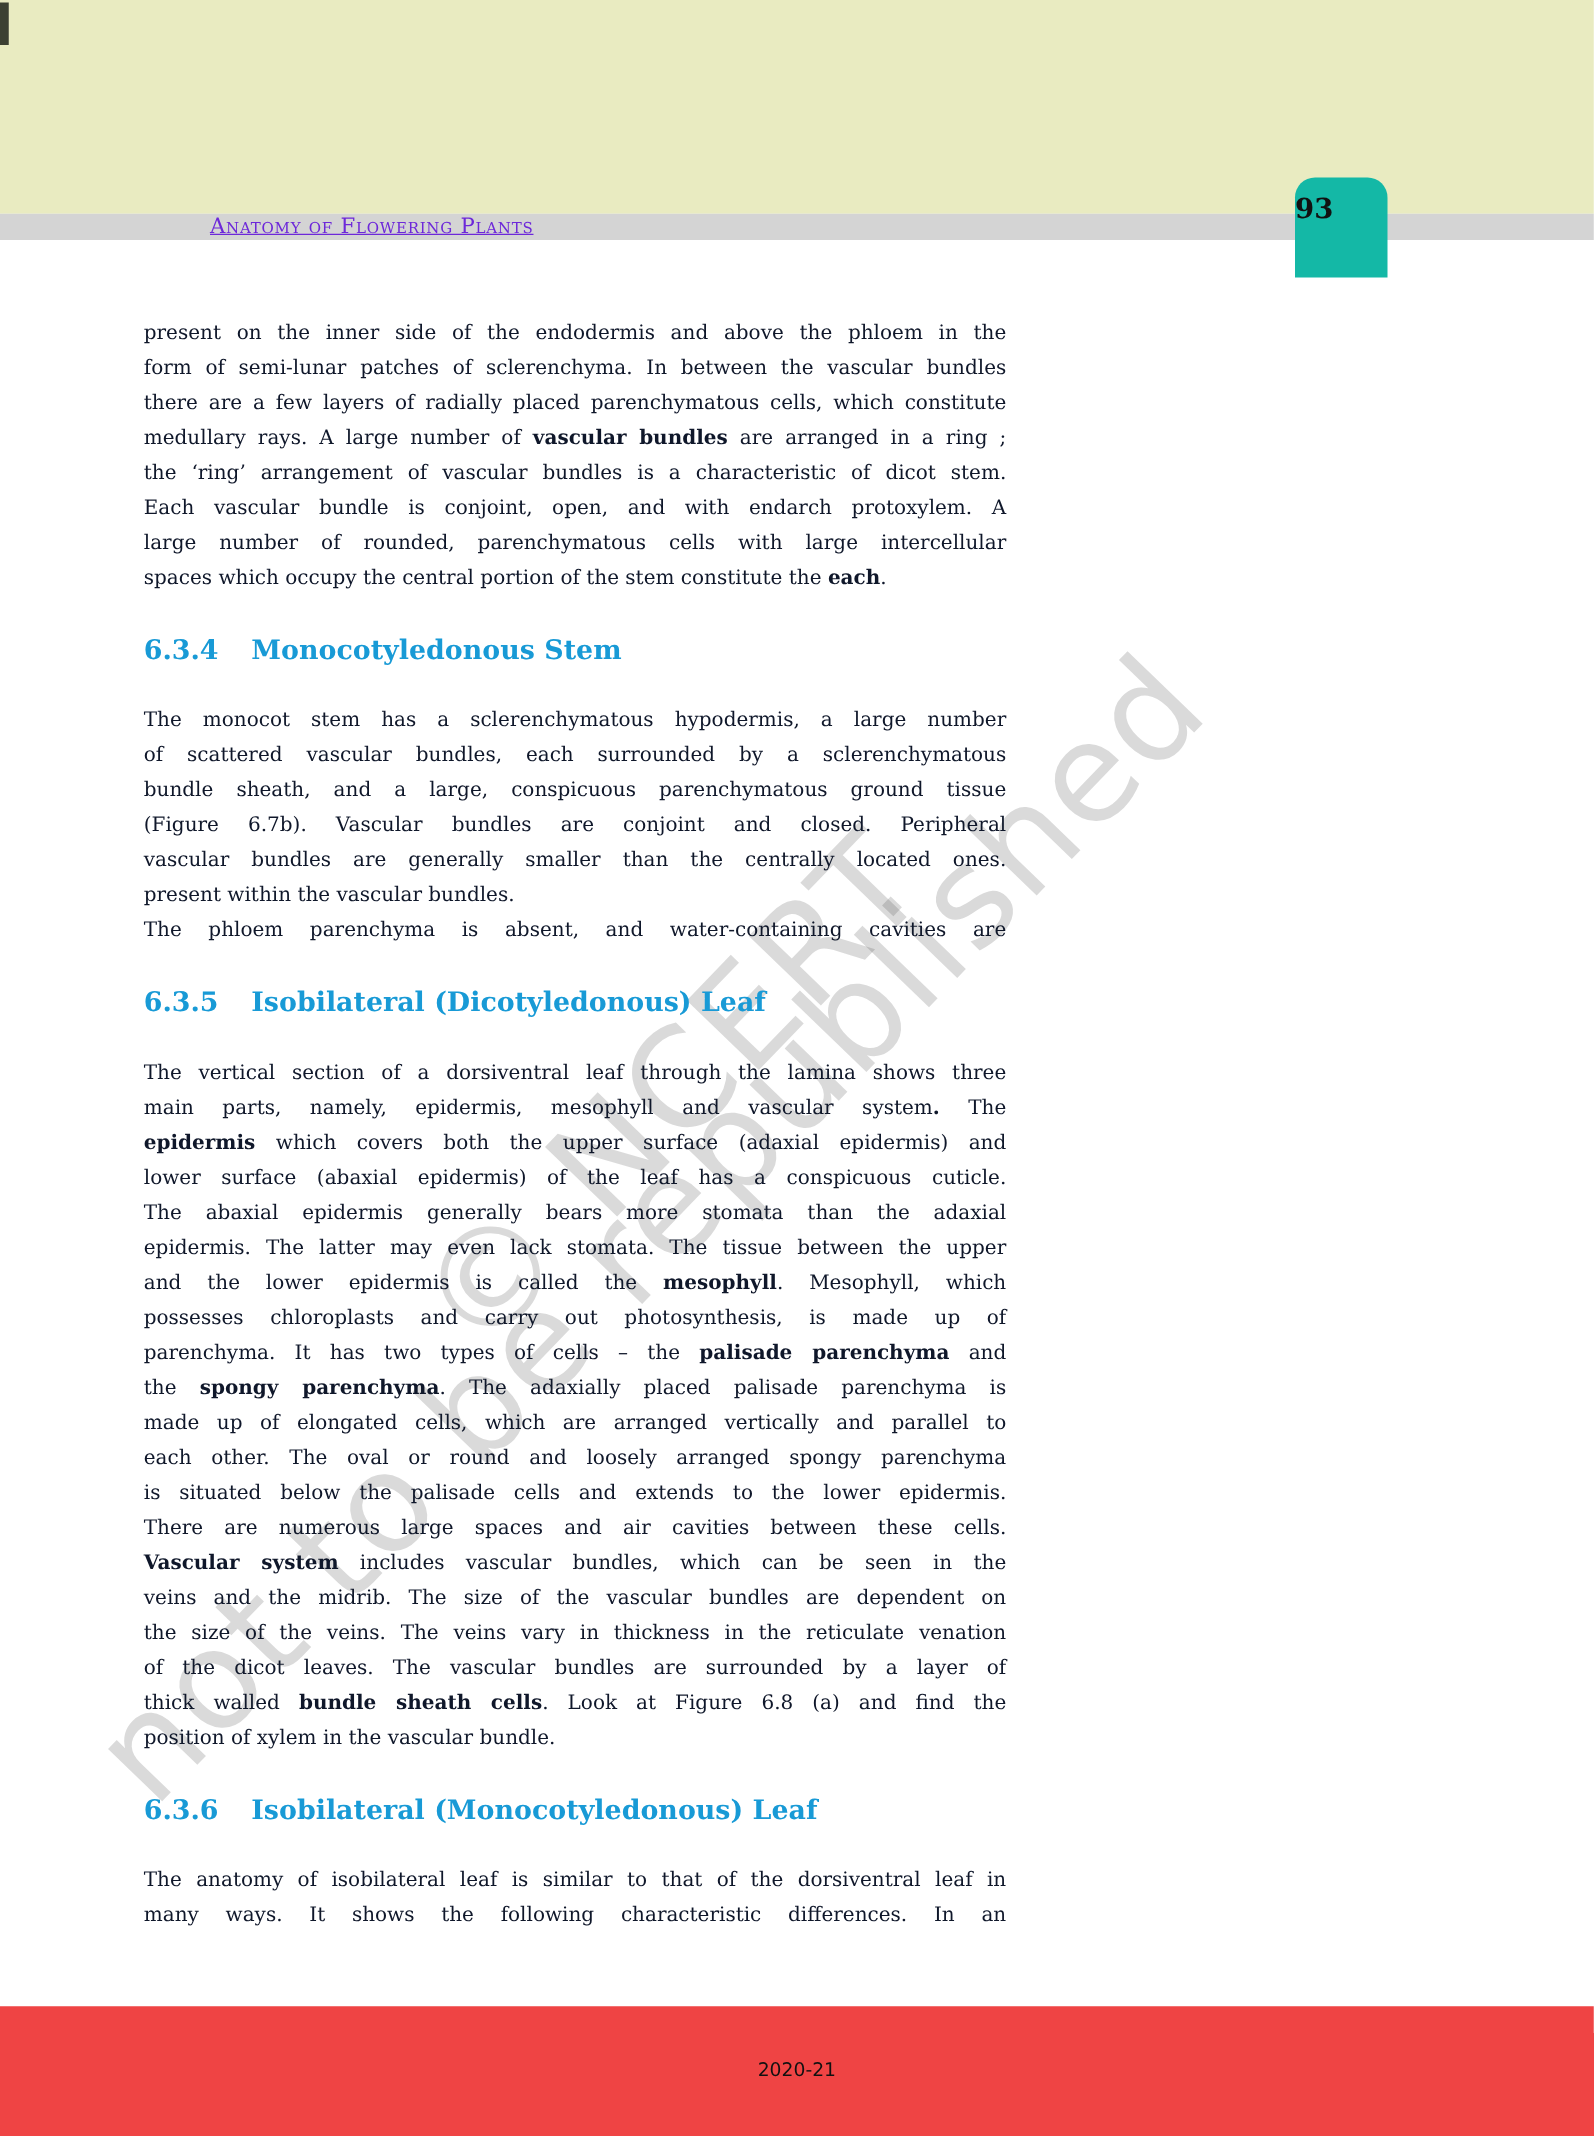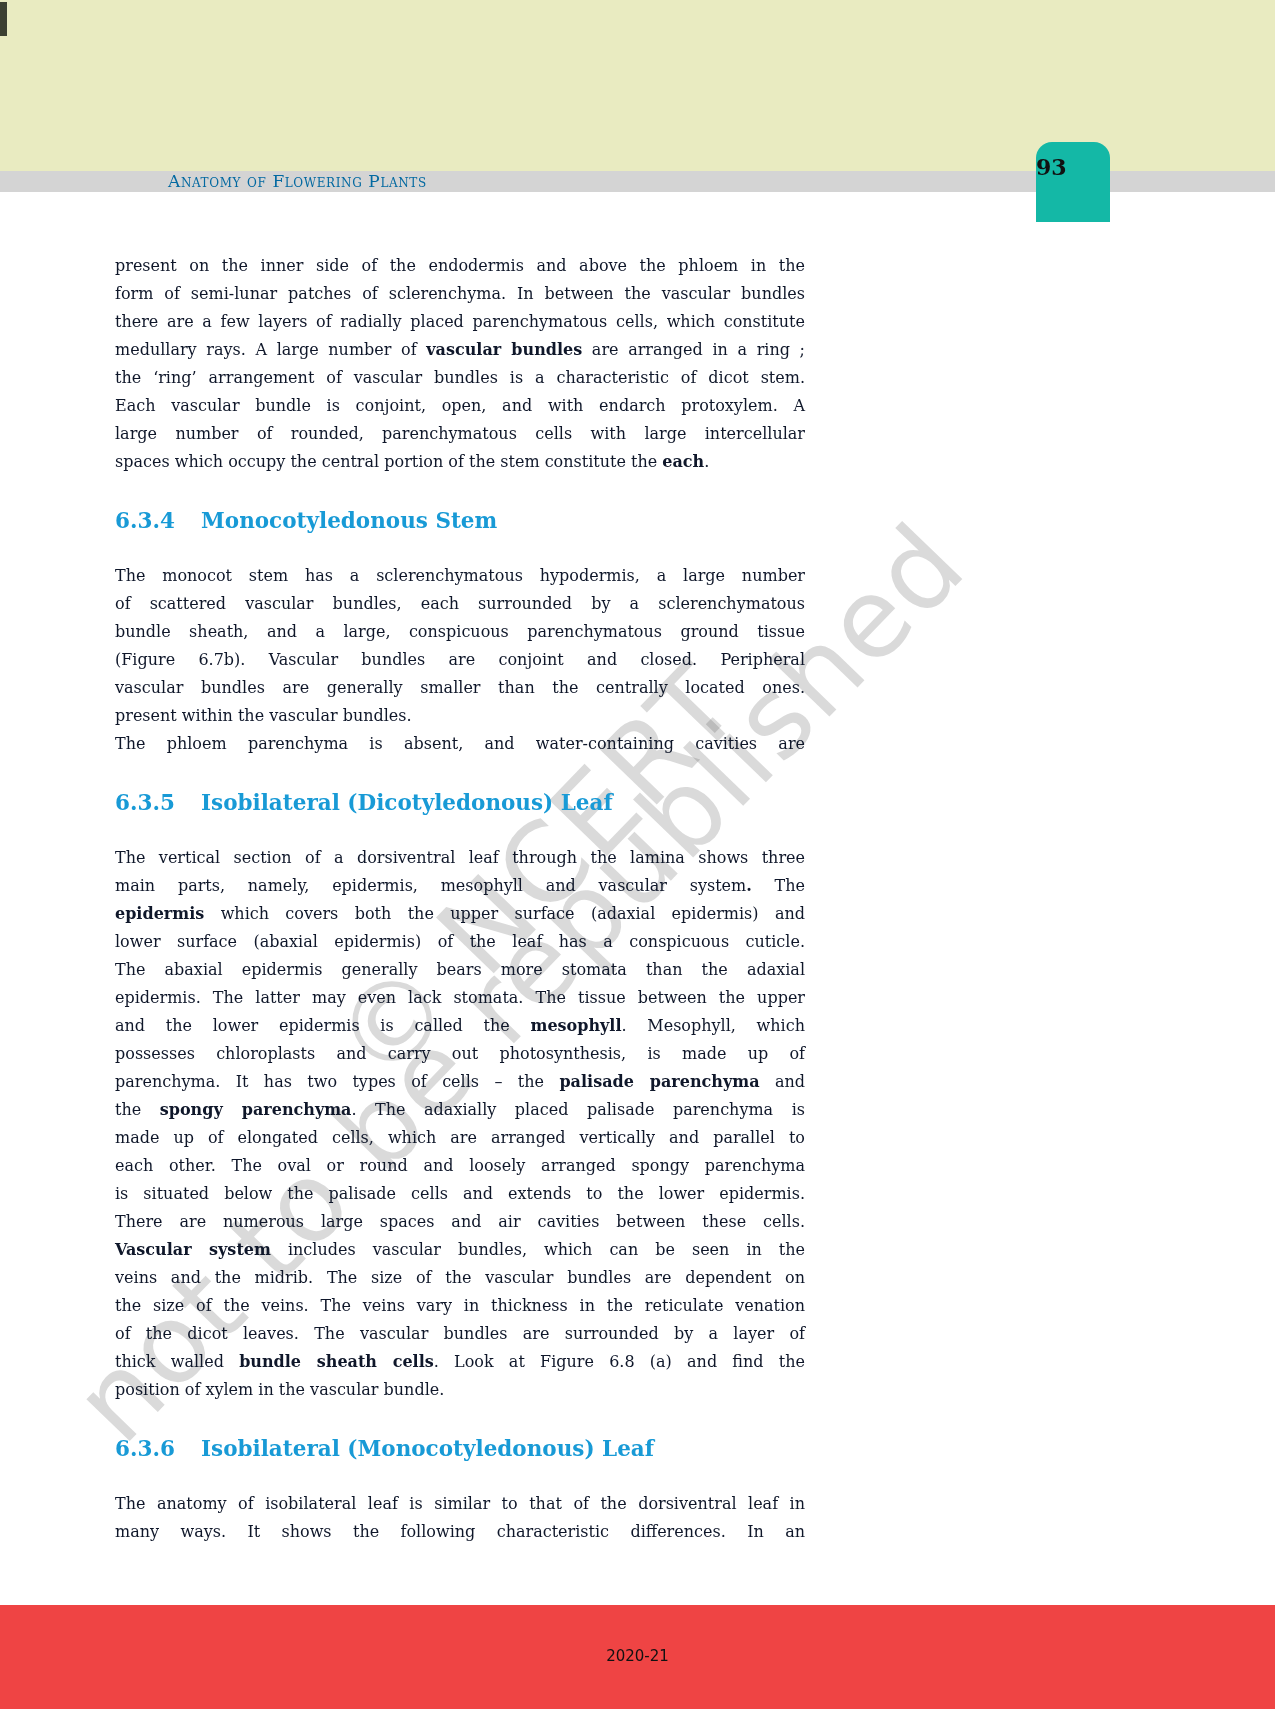--- a/index.html
+++ b/index.html
@@ -15,21 +15,22 @@
     position: absolute; left: 0; top: 2px; width: 7px; height: 34px;
     background: #3c4032; z-index: 2;
   }
   .header-band {
     position: absolute; left: 0; top: 171px; width: 1275px; height: 21px;
     background: #d4d4d4; z-index: 1;
   }
   .header-title {
     position: absolute; left: 168px; top: 0; line-height: 21px;
     font-variant: small-caps; font-size: 17px; letter-spacing: 0.6px;
-    color: #0369a1;
+    color: #6d28d9;
+    text-decoration: underline;
   }
   .page-tab {
     position: absolute; left: 1036px; top: 142px; width: 74px; height: 80px;
     background: #14b8a6; border-radius: 16px 16px 0 0; z-index: 3;
     text-align: left;
   }
   .page-tab span {
     display: inline-block; margin-top: 12px;
     font-size: 22px; font-weight: bold; color: #111111;
     font-family: "DejaVu Serif", serif;

